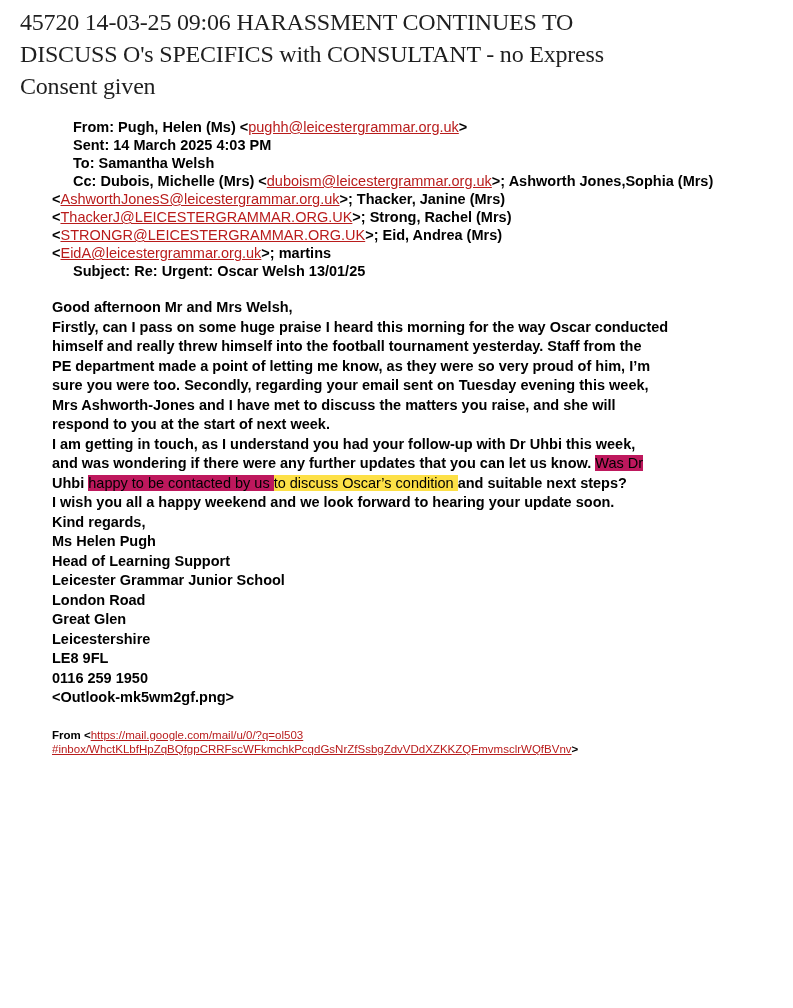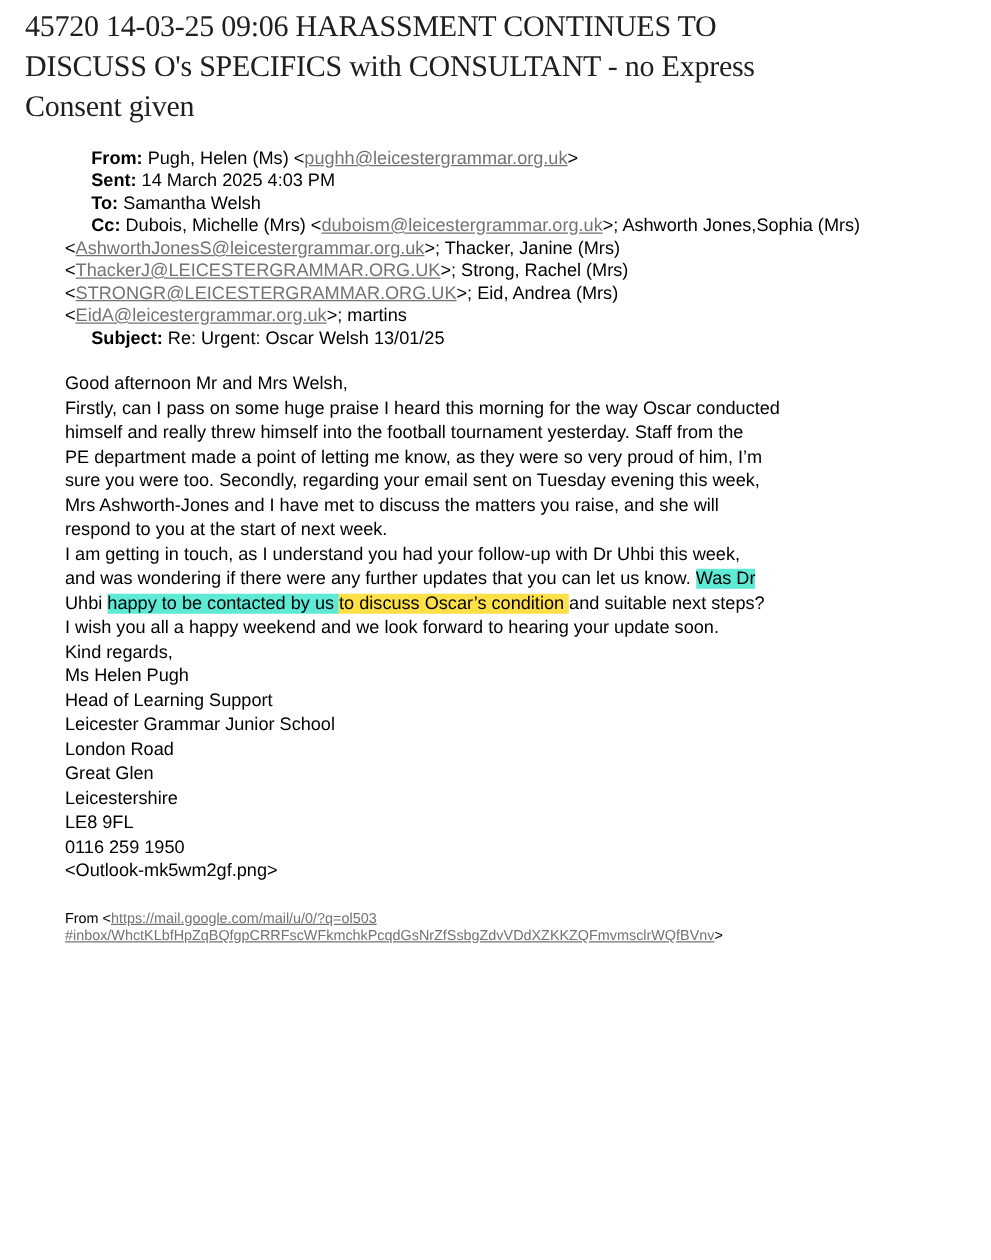--- a/index.html
+++ b/index.html
@@ -39,26 +39,26 @@
     font-size: 14.5px;
     line-height: 19.5px;
   }
   .footer {
     margin: 20px 0 0 52px;
     font-size: 11.5px;
     line-height: 14.5px;
   }
   .line { white-space: pre-wrap; }
   .seg-bold { font-weight: 700; margin-left: 21px; }
-  .seg-plain { font-weight: 400; }
+  .seg-plain { font-weight: 700; }
   a.seg-link {
-    color: #737373;
+    color: #b91c1c;
     cursor: pointer;
   }
-  .seg-cyan { background: #5eead4; }
+  .seg-cyan { background: #be185d; }
   .seg-red  { background: #fde047; }
 </style>
 </head>
 <body>
 
 <div class="page">
   <h1 class="title">45720 14-03-25 09:06 HARASSMENT CONTINUES TO
 DISCUSS O's SPECIFICS with CONSULTANT - no Express
 Consent given</h1>
   <div class="headers">

